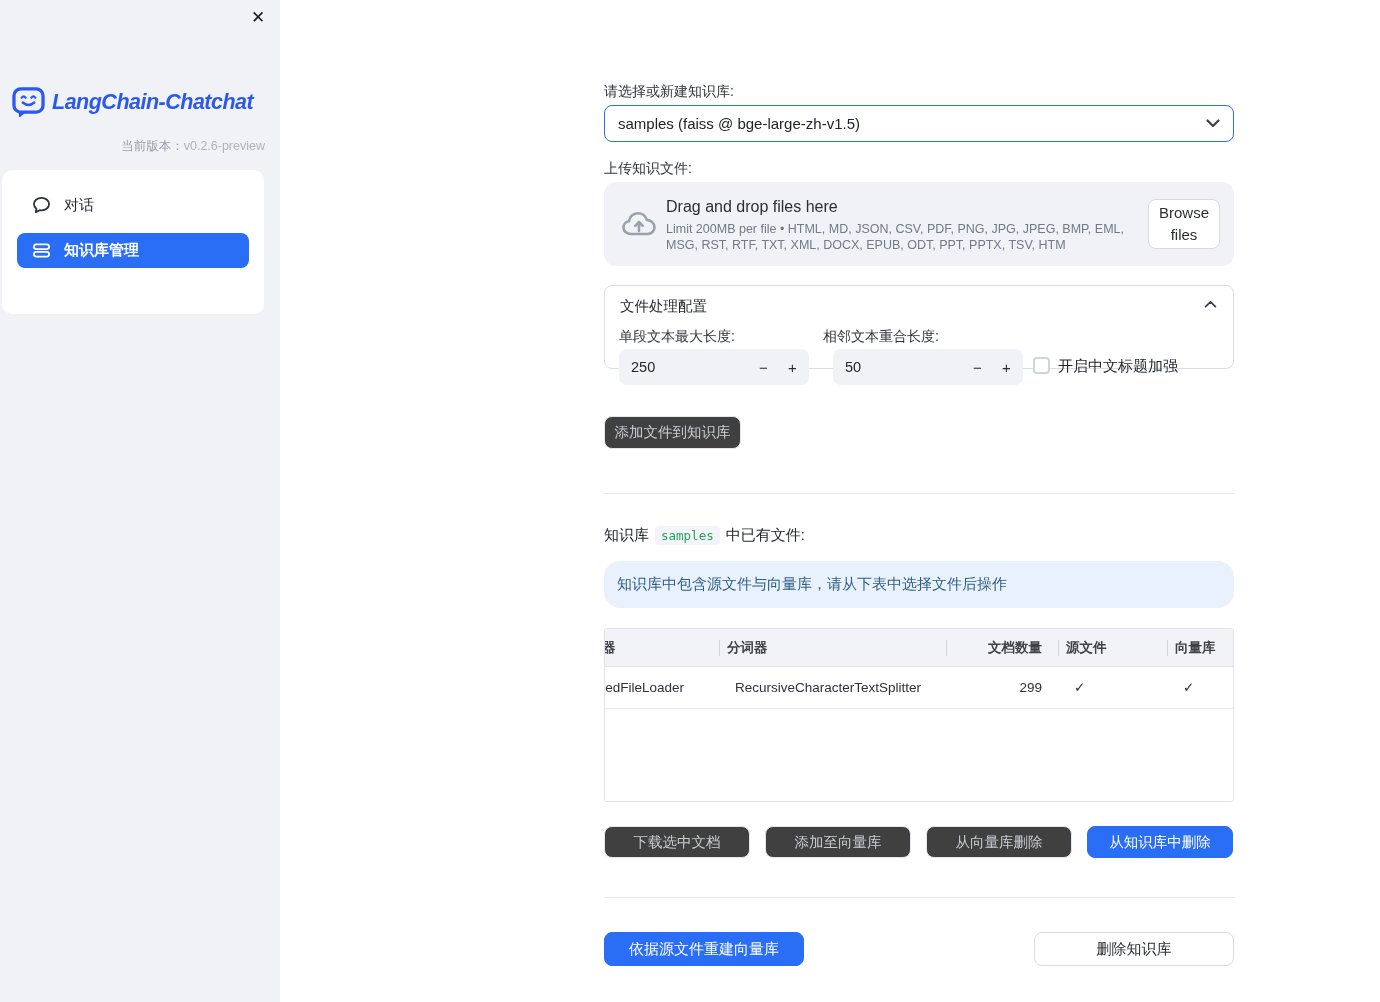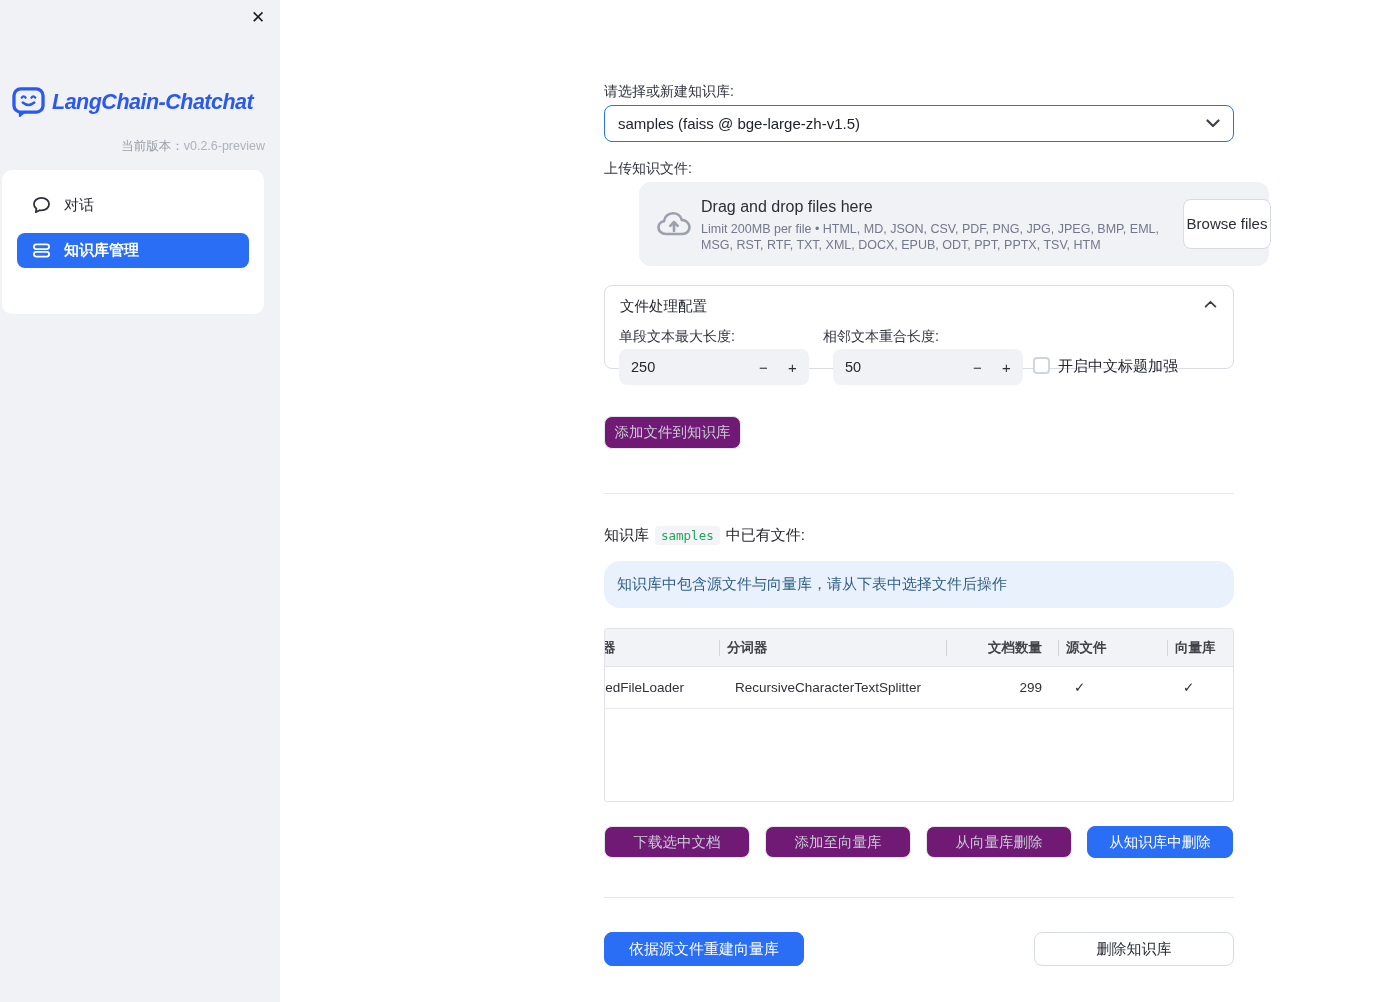--- a/index.html
+++ b/index.html
@@ -27,43 +27,43 @@
   
   .content { position:absolute; left:604px; top:0; width:630px; height:1002px; }
   .field-label { position:absolute; left:0; font-size:14px; color:#31333f; }
 
   .select-box { position:absolute; left:0; top:105px; width:630px; height:37px; background:#fff;
                 border:1px solid #2a6ef5; border-radius:8px; display:flex; align-items:center;
                 padding:0 13px; cursor:pointer;gap:25px; }
   .select-value { font-size:15px; color:#20232b; flex:1; }
   .select-chevron { width:14px; height:9px; }
 
-  .dropzone { position:absolute; left:0; top:182px; width:630px; height:84px; background:#f0f2f6; border-radius:12px;margin-left:35px; }
+  .dropzone { position:absolute; left:0; top:182px; width:630px; height:84px; background:#f0f2f6; border-radius:12px; }
   .dz-cloud { position:absolute; left:17px; top:27px; width:36px; height:30px; }
   .dz-title { position:absolute; left:62px; top:16px; font-size:16px; color:#2b2e36; }
   .dz-limit { position:absolute; left:62px; top:39px; width:480px; font-size:12.5px; line-height:16px; color:#73788a; }
-  .browse-btn { position:absolute; left:544px; top:17px; width:88px; height:50px; background:#fff;
+  .browse-btn { position:absolute; left:544px; top:17px; width:72px; height:50px; background:#fff;
                 border:1px solid #d7dbe2; border-radius:8px; font-size:15px; color:#2b2e36;
                 display:flex; align-items:center; justify-content:center; text-align:center; line-height:22px; cursor:pointer; }
 
   .expander { position:absolute; left:0; top:285px; width:630px; height:84px; border:1px solid #dadde3; border-radius:8px; background:#fff; }
   .exp-title { position:absolute; left:15px; top:11px; font-size:14.5px; color:#25272e; cursor:pointer; }
   .exp-chevron { position:absolute; right:16px; top:14px; width:13px; height:8px; cursor:pointer; }
   .exp-label { position:absolute; top:42px; font-size:14px; color:#31333f; }
   .num-input { position:absolute; top:63px; width:190px; height:36px; background:#f0f2f6; border-radius:8px; }
   .num-value { position:absolute; left:12px; top:0; height:36px; line-height:36px; font-size:14.5px; color:#25272e; }
   .num-steps { position:absolute; right:2px; top:0; height:36px; display:flex; }
   .step-btn { width:29px; height:36px; border:none; background:transparent; font-size:15px; color:#2b2e36;
               display:flex; align-items:center; justify-content:center; cursor:pointer; }
   .checkbox { position:absolute; left:428px; top:71px; width:17px; height:17px; background:#fff;
               border:2px solid #d0d4db; border-radius:4px; cursor:pointer; }
   .checkbox-label { position:absolute; left:453px; top:71px; font-size:15px; color:#25272e; }
 
   .btn { border-radius:8px; font-size:14.5px; display:flex; align-items:center; justify-content:center; cursor:pointer; white-space:nowrap; }
-  .btn-disabled { background:#701a75; border:1px solid #e3e6ea; color:#c8ccd3; cursor:default; }
+  .btn-disabled { background:#404040; border:1px solid #e3e6ea; color:#c8ccd3; cursor:default; }
   .btn-secondary { background:#fff; border:1px solid #d7dbe2; color:#2b2e36; }
   .btn-primary { background:#2a6ef5; border:1px solid #2a6ef5; color:#fff; }
   .add-btn { position:absolute; left:0; top:416px; width:137px; height:33px; }
 
   .divider { position:absolute; left:0; width:630px; height:1px; background:#e7e8ec; }
 
   .kb-line { position:absolute; left:0; top:526px; font-size:15px; color:#25272e; display:flex; align-items:center; }
   .code-chip { font-family:"DejaVu Sans Mono","Liberation Mono",monospace; font-size:12.5px; color:#24a45c;
                background:#f3f4f7; border-radius:4px; padding:2px 6px; margin:0 6px; }
 

